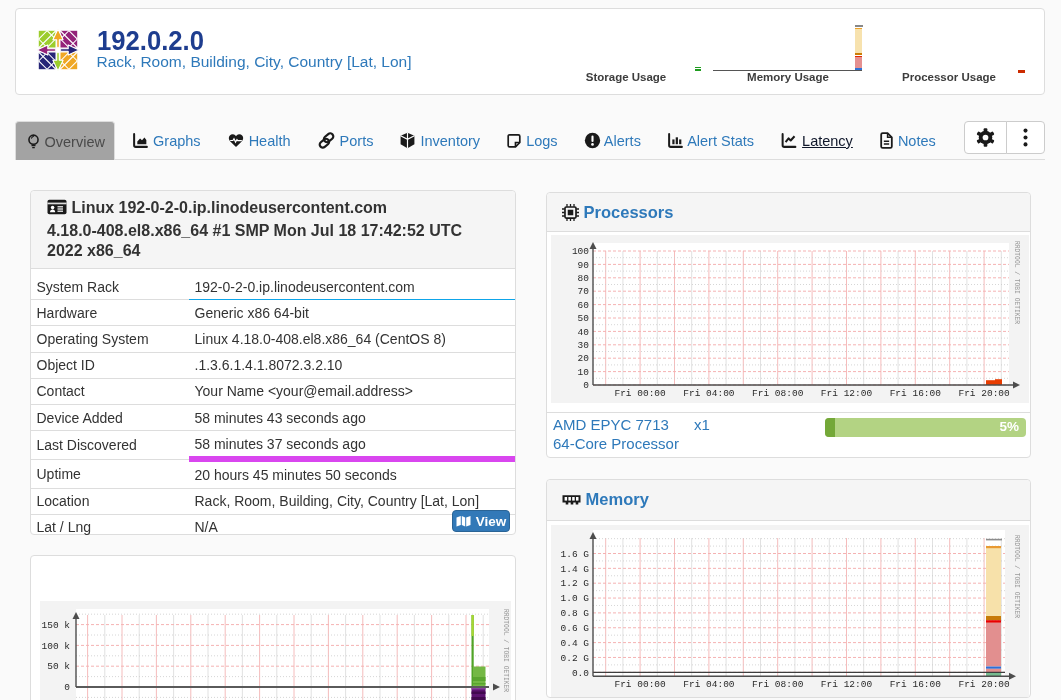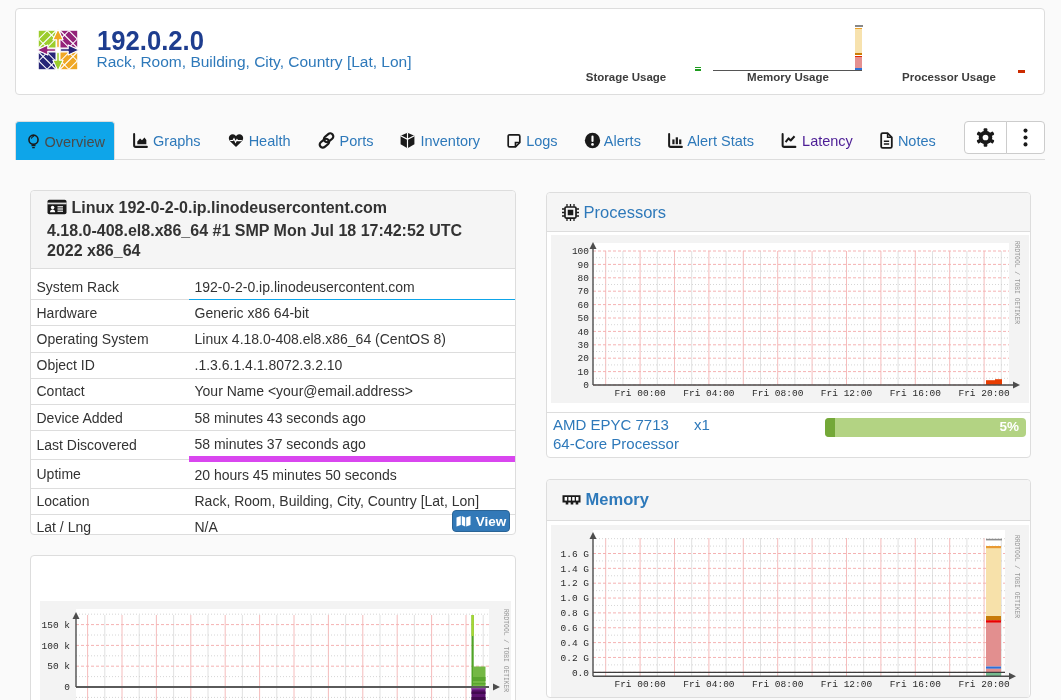--- a/index.html
+++ b/index.html
@@ -61,21 +61,21 @@
   <div class="abs" style="left:858px;top:16px;width:150px;height:45px;">
     <div class="abs" style="left:144px;top:45px;width:7px;height:2.6px;background:#cc2b00;"></div>
   </div>
   <div class="abs" style="left:535px;top:61.5px;width:150px;text-align:center;font-size:11.5px;font-weight:bold;color:#3d3d3d;">Storage Usage</div>
   <div class="abs" style="left:697px;top:61.5px;width:150px;text-align:center;font-size:11.5px;font-weight:bold;color:#3d3d3d;">Memory Usage</div>
   <div class="abs" style="left:858px;top:61.5px;width:150px;text-align:center;font-size:11.5px;font-weight:bold;color:#3d3d3d;">Processor Usage</div>
 </div>
 
 <div class="abs" style="left:15px;top:121px;width:1030px;height:39px;">
   <div class="abs" style="left:0;top:38px;width:1030px;height:1px;background:#ddd;"></div>
-  <div class="abs" style="left:0;top:0;width:99.5px;height:39px;background:#0ea5e9;border:1px solid #ddd;border-bottom:none;border-radius:4px 4px 0 0;">
+  <div class="abs" style="left:0;top:0;width:99.5px;height:39px;background:#a3a3a3;border:1px solid #ddd;border-bottom:none;border-radius:4px 4px 0 0;">
     <div class="abs" style="left:8.5px;top:11px;">
         <svg width="17" height="18" viewBox="0 0 16 17">
           <circle cx="8" cy="6.3" r="4.3" stroke="#1a1a1a" stroke-width="1.5" fill="none"></circle>
           <rect x="6.1" y="11.2" width="3.8" height="1.4" rx="0.4" fill="#1a1a1a"></rect>
           <rect x="6.7" y="13.2" width="2.6" height="1.3" rx="0.5" fill="#1a1a1a"></rect>
           <path d="M6.1 4.9c.3-.9 1-1.6 1.9-1.9" stroke="#1a1a1a" stroke-width="1" fill="none" stroke-linecap="round"></path>
         </svg>
       </div>
     <div class="abs" style="left:28.5px;top:12px;font-size:14.5px;color:#4a4a4a;">Overview</div>
   </div>
@@ -109,21 +109,21 @@
           </svg></span> <a style="color:#2e79ba;">Alerts</a></span>
     <span style="padding:0 13px;"><span class="ico"><svg width="17" height="17" viewBox="0 0 16 16">
             <path d="M2 2v10.5c0 .8.7 1.5 1.5 1.5H14" stroke="#1a1a1a" stroke-width="1.9" fill="none" stroke-linecap="round"></path>
             <rect x="5" y="7" width="2.1" height="4.5" fill="#1a1a1a"></rect>
             <rect x="8.2" y="5" width="2.1" height="6.5" fill="#1a1a1a"></rect>
             <rect x="11.4" y="7" width="2.1" height="4.5" fill="#1a1a1a"></rect>
           </svg></span> <a style="color:#2e79ba;">Alert Stats</a></span>
     <span style="padding:0 13px;"><span class="ico"><svg width="18" height="17" viewBox="0 0 16 16">
             <path d="M2 2v10.5c0 .8.7 1.5 1.5 1.5H14" stroke="#1a1a1a" stroke-width="1.9" fill="none" stroke-linecap="round"></path>
             <path d="M4.8 9.5 7.6 6l2 2 3.6-4" stroke="#1a1a1a" stroke-width="1.9" fill="none" stroke-linejoin="round"></path>
-          </svg></span> <a style="color:#4c1d95;">Latency</a></span>
+          </svg></span> <a style="color:#0f172a;text-decoration:underline;">Latency</a></span>
     <span style="padding:0 13px;"><span class="ico"><svg width="15" height="17" viewBox="0 0 14 16">
             <path d="M2 2.4c0-.8.6-1.4 1.4-1.4H8l4 4v8.6c0 .8-.6 1.4-1.4 1.4H3.4c-.8 0-1.4-.6-1.4-1.4z" fill="none" stroke="#1a1a1a" stroke-width="1.7"></path>
             <path d="M8 1v4h4" fill="none" stroke="#1a1a1a" stroke-width="1.4"></path>
             <path d="M4.5 8.6h5M4.5 11.2h5" stroke="#1a1a1a" stroke-width="1.4"></path>
           </svg></span> <a style="color:#2e79ba;">Notes</a></span>
   </div>
   <div class="abs" style="left:949px;top:0;width:42.5px;height:33px;background:#fff;border:1px solid #ccc;border-radius:4px 0 0 4px;display:flex;align-items:center;justify-content:center;">
       <svg width="19" height="19" viewBox="0 0 16 16">
         <g fill="#1a1a1a">
           <circle cx="8" cy="8" r="5.7"></circle>
@@ -261,21 +261,21 @@
 <rect x="431.5" y="96" width="14" height="3" fill="#42094f"></rect>
 <line x1="36.0" y1="86.0" x2="36.0" y2="17" stroke="#4d4d4d" stroke-width="1.4"></line>
 <polygon points="32.5,18 39.5,18 36.0,11" fill="#4d4d4d"></polygon>
 <polygon points="453.0,82.5 453.0,89.5 460.0,86.0" fill="#4d4d4d"></polygon>
 <text transform="translate(464,8) rotate(90)" font-family="Liberation Mono, monospace" font-size="6.3" fill="#9a9a9a" letter-spacing="0">RRDTOOL / TOBI OETIKER</text>
 </svg>
     </div>
 </div>
 
 <div class="panel" style="left:546px;top:192px;width:485px;height:266px;">
-  <div class="phead" style="padding:10px 15px 4px;font-size:16.5px;font-weight:normal;color:#2e79ba;height:39px;">
+  <div class="phead" style="padding:10px 15px 4px;font-size:16.5px;font-weight:bold;color:#2e79ba;height:39px;">
     <span class="ico" style="vertical-align:-3px;"><svg width="17" height="17" viewBox="0 0 16 16">
           <g stroke="#1a1a1a" stroke-width="1.2">
 <path d="M4.7 0v2.5M8 0v2.5M11.3 0v2.5M4.7 13.5V16M8 13.5V16M11.3 13.5V16M0 4.7h2.5M0 8h2.5M0 11.3h2.5M13.5 4.7H16M13.5 8H16M13.5 11.3H16"></path>
           </g>
           <rect x="2.8" y="2.8" width="10.4" height="10.4" rx="1.2" fill="none" stroke="#1a1a1a" stroke-width="1.6"></rect>
           <rect x="5.4" y="5.4" width="5.2" height="5.2" fill="#1a1a1a"></rect>
         </svg></span> Processors
   </div>
   <div class="abs" style="left:4px;top:42px;">
       <svg width="478" height="168" viewBox="0 0 478 168">

